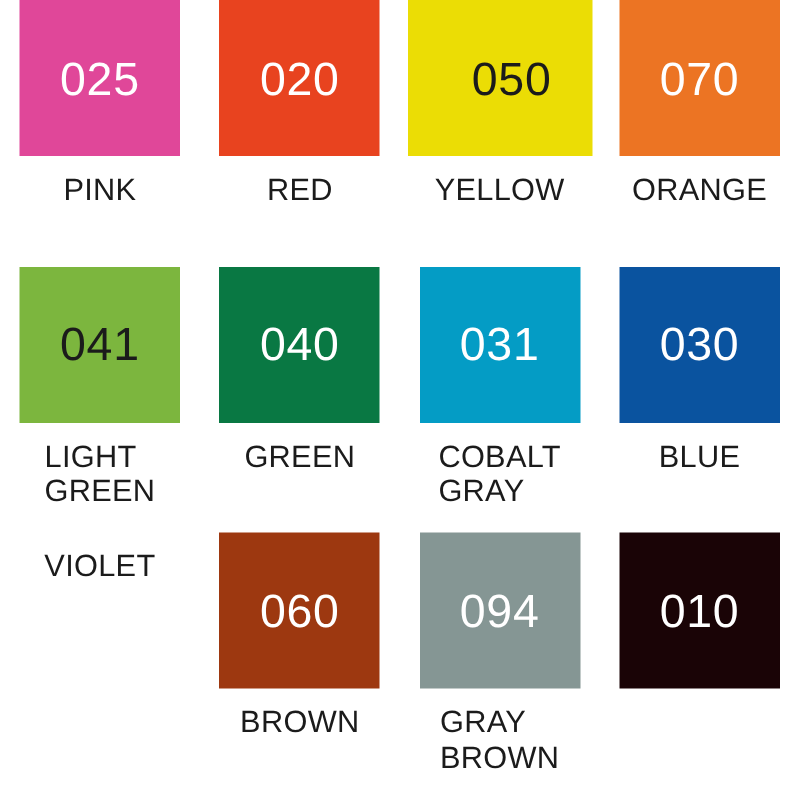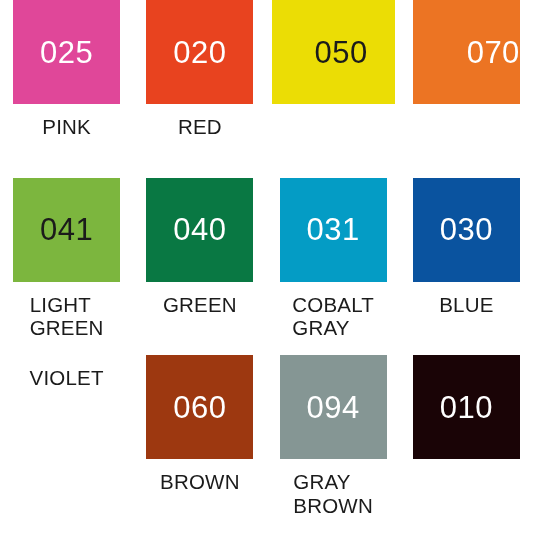--- a/index.html
+++ b/index.html
@@ -86,25 +86,27 @@
     <div class="swatch-cell">
       <div class="swatch-chip" style="background: rgb(232, 67, 31);">
         <span class="swatch-code code-light" style="color: rgb(255, 255, 255);">020</span>
       </div>
       <div class="swatch-label">RED</div>
     </div>
     <div class="swatch-cell">
       <div class="swatch-chip" style="background: rgb(235, 221, 5); padding-left: 16px;">
         <span class="swatch-code code-dark" style="color: rgb(27, 27, 27);">050</span>
       </div>
+      <div class="swatch-label">YELLOW</div>
     </div>
     <div class="swatch-cell">
-      <div class="swatch-chip" style="background: rgb(236, 116, 35); justify-content: flex-end;">
+      <div class="swatch-chip" style="background: rgb(236, 116, 35);">
         <span class="swatch-code code-light" style="color: rgb(255, 255, 255);">070</span>
       </div>
+      <div class="swatch-label">ORANGE</div>
     </div>
   </div>
 
   <div class="grid-row row-2">
     <div class="swatch-cell">
       <div class="swatch-chip" style="background: rgb(124, 182, 62);">
         <span class="swatch-code code-dark" style="color: rgb(27, 27, 27);">041</span>
       </div>
       <div class="swatch-label">LIGHT
 GREEN</div>

